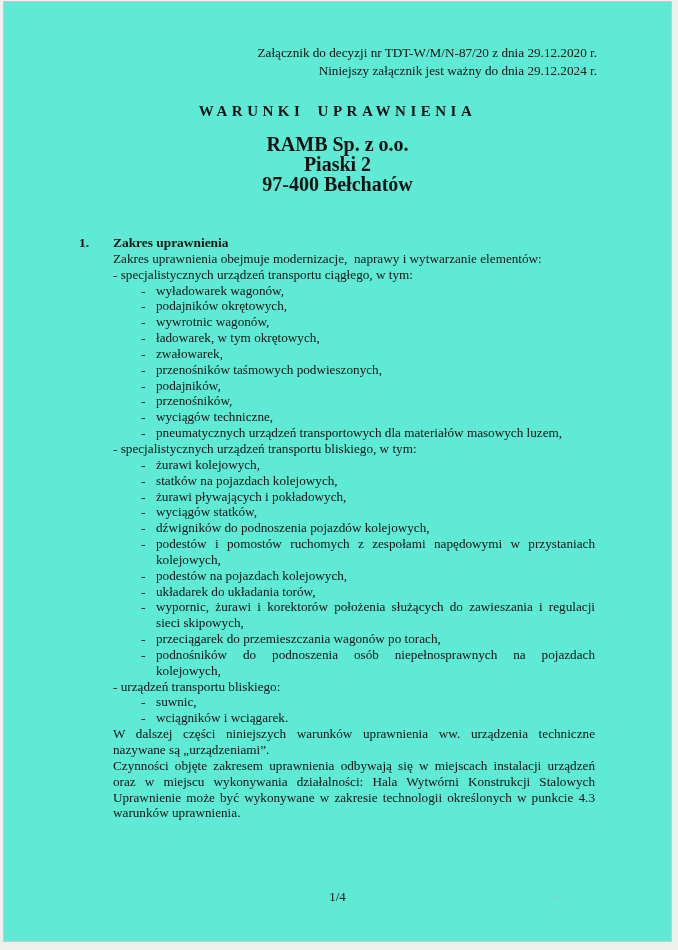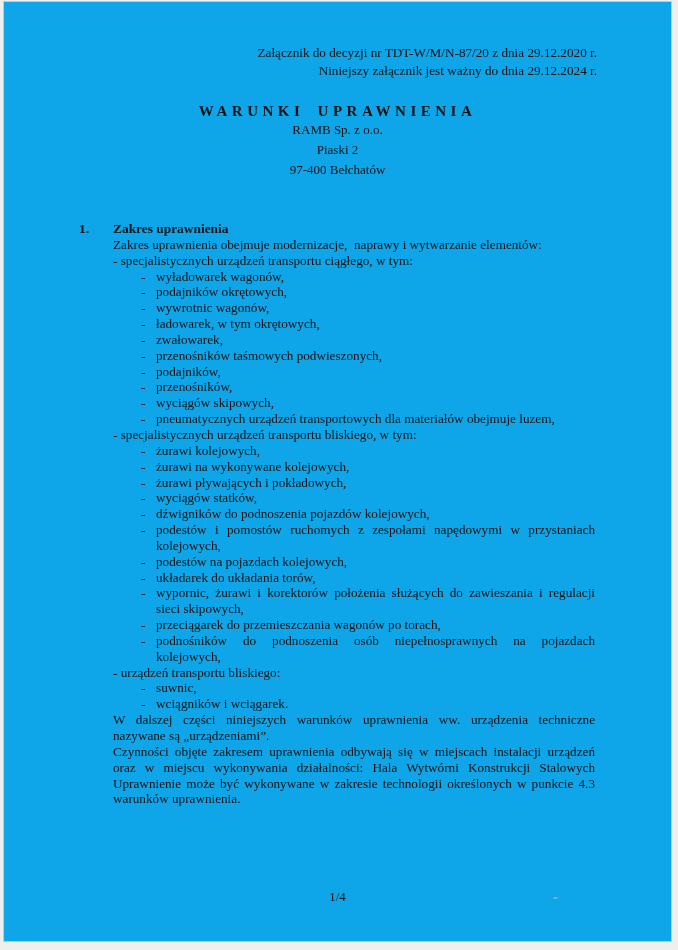--- a/index.html
+++ b/index.html
@@ -11,42 +11,43 @@
     overflow: hidden;
     font-family: "Liberation Serif", "DejaVu Serif", serif;
     color: #121212;
   }
   .page {
     position: absolute;
     left: 3px;
     top: 1px;
     width: 669px;
     height: 941px;
-    background: #0ea5e9;
+    background: #5eead4;
     border: 1px solid #c9c9c9;
     box-sizing: border-box;
   }
   .hdr {
     margin: 42px 74px 0 0;
     text-align: right;
     font-size: 13.2px;
     line-height: 18px;
   }
   .title {
     margin: 23px 0 0 0;
     text-align: center;
     font-size: 15px;
     font-weight: bold;
     letter-spacing: 4.5px;
     word-spacing: 5px;
   }
   .company {
+    margin-top: 14px;
     text-align: center;
-    font-weight: normal;
-    font-size: 13px;
+    font-weight: bold;
+    font-size: 20px;
     line-height: 20px;
   }
   .content {
     margin: 41px 76px 0 109px;
     font-size: 13.2px;
     line-height: 15.85px;
   }
   .sec-head {
     position: relative;
     font-weight: bold;
@@ -146,36 +147,36 @@
     <div class="li">
         <span class="dash">-</span>
         <div>podajników,</div>
       </div>
     <div class="li">
         <span class="dash">-</span>
         <div>przenośników,</div>
       </div>
     <div class="li">
         <span class="dash">-</span>
-        <div>wyciągów skipowych,</div>
-      </div>
-    <div class="li">
-        <span class="dash">-</span>
-        <div>pneumatycznych urządzeń transportowych dla materiałów obejmuje luzem,</div>
+        <div>wyciągów techniczne,</div>
+      </div>
+    <div class="li">
+        <span class="dash">-</span>
+        <div>pneumatycznych urządzeń transportowych dla materiałów masowych luzem,</div>
       </div>
 
     <div>- specjalistycznych urządzeń transportu bliskiego, w tym:</div>
 
     <div class="li">
         <span class="dash">-</span>
         <div>żurawi kolejowych,</div>
       </div>
     <div class="li">
         <span class="dash">-</span>
-        <div>żurawi na wykonywane kolejowych,</div>
+        <div>statków na pojazdach kolejowych,</div>
       </div>
     <div class="li">
         <span class="dash">-</span>
         <div>żurawi pływających i pokładowych,</div>
       </div>
     <div class="li">
         <span class="dash">-</span>
         <div>wyciągów statków,</div>
       </div>
     <div class="li">

